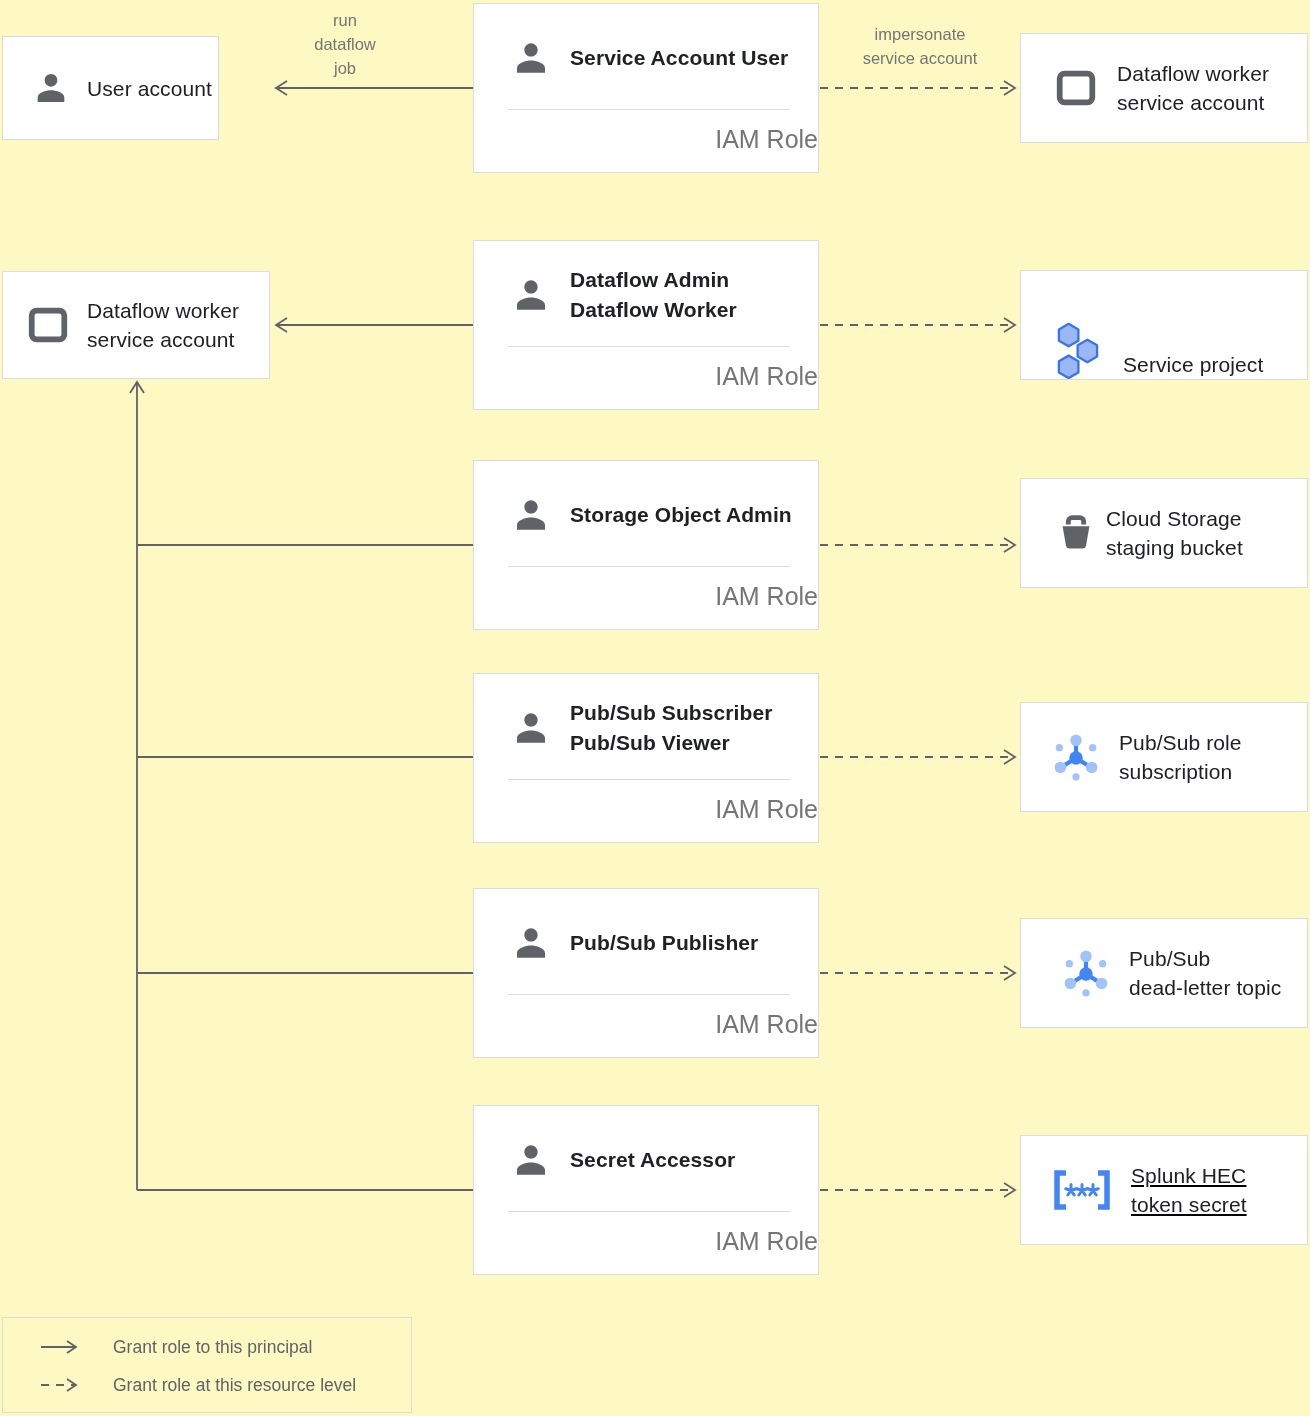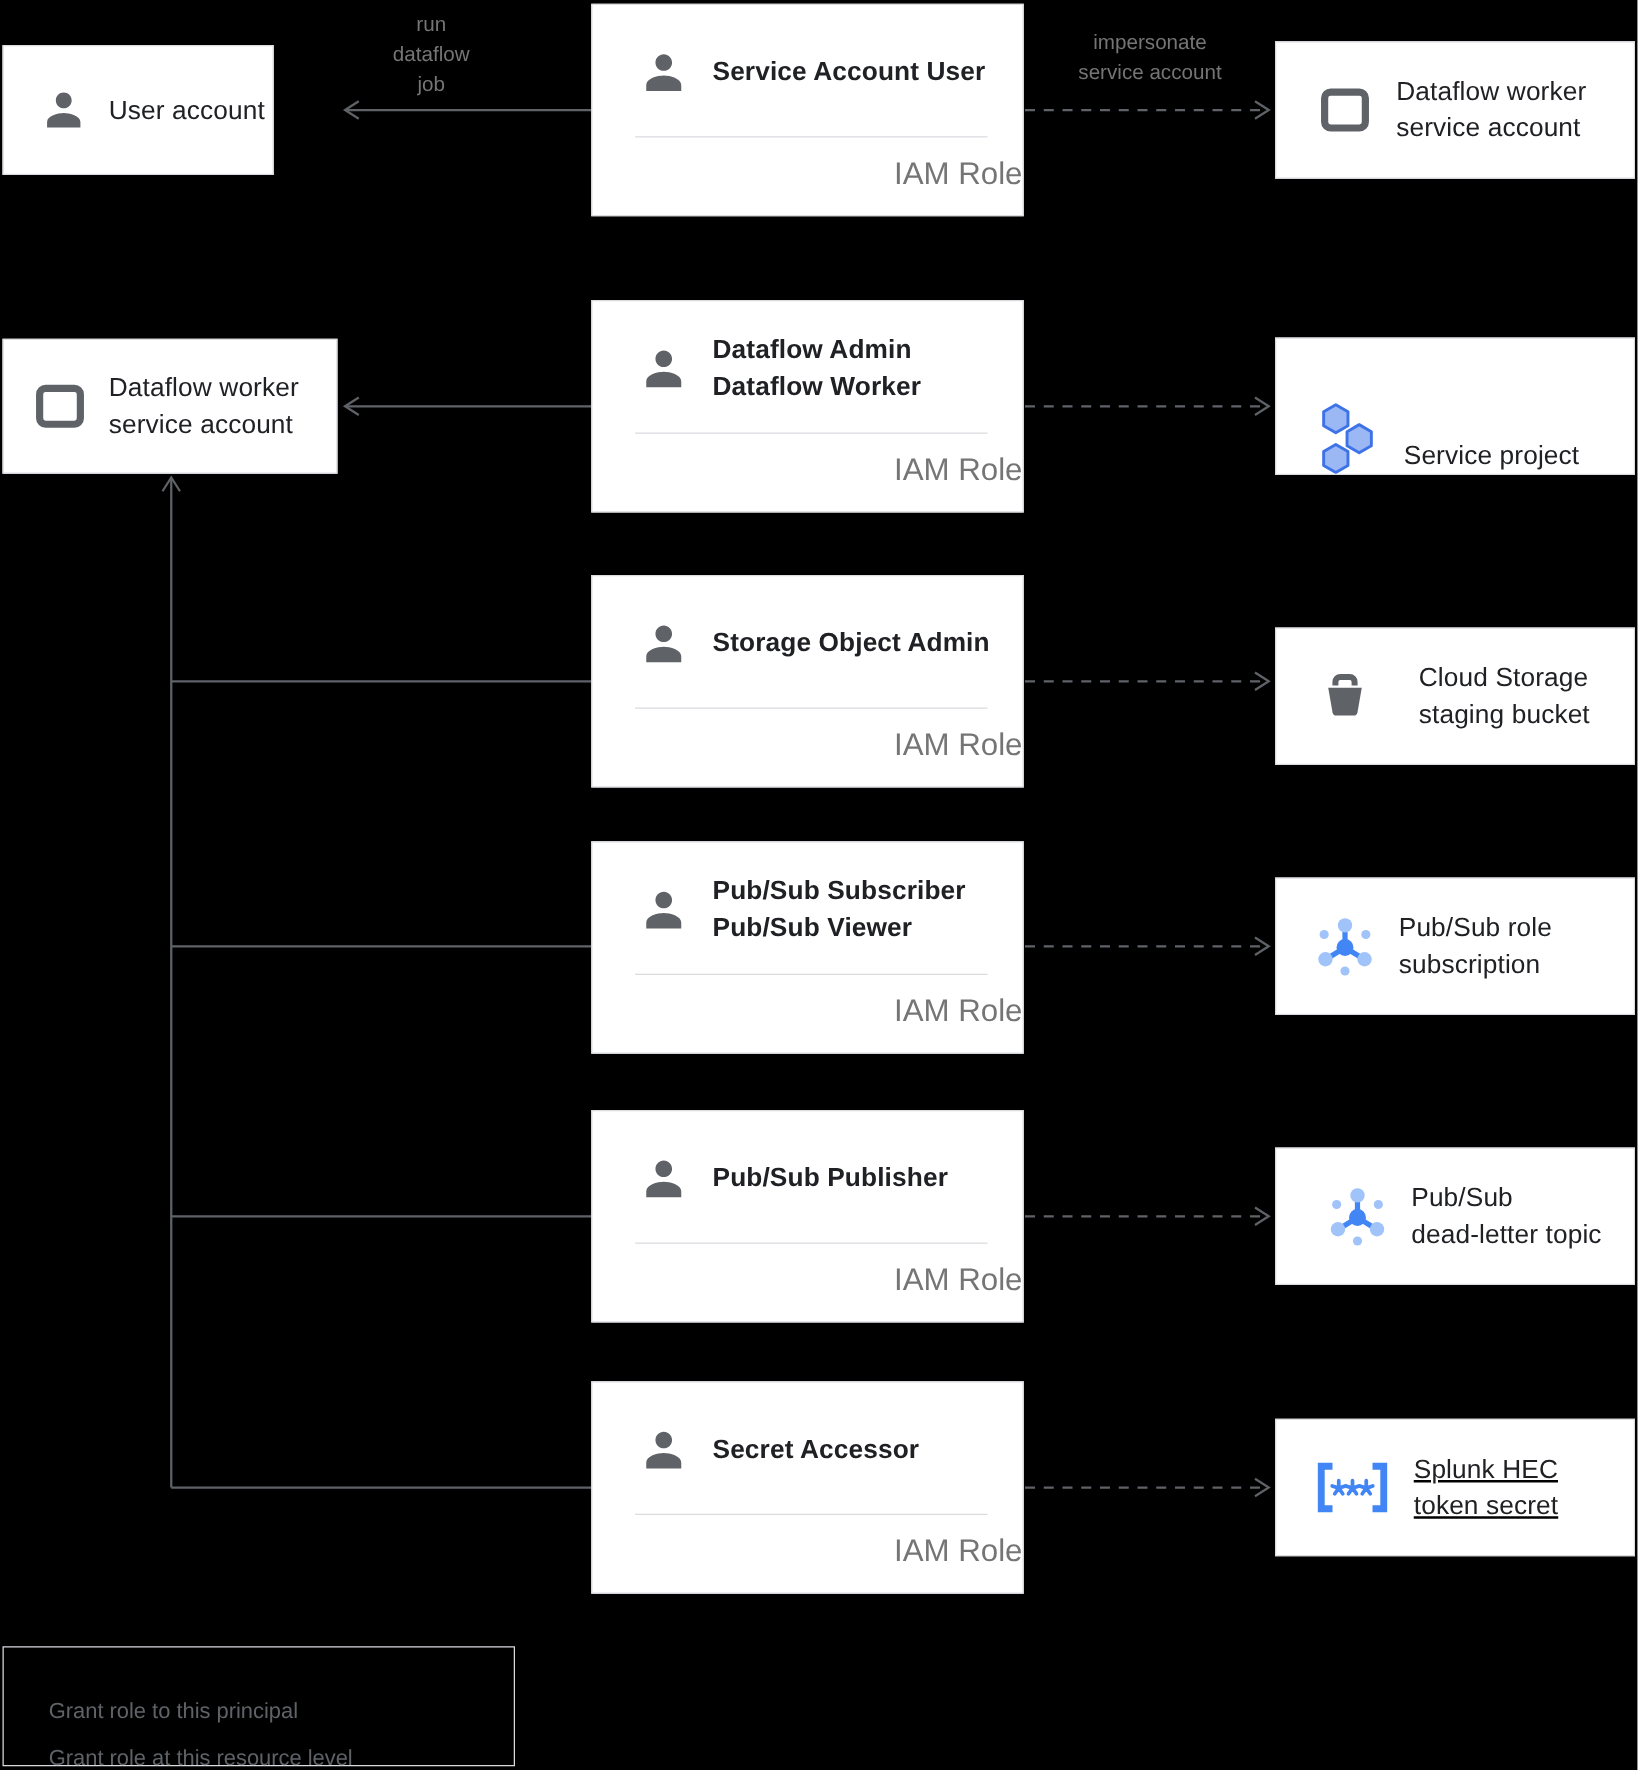--- a/index.html
+++ b/index.html
@@ -1,17 +1,17 @@
 <!DOCTYPE html>
 <html><head>
 <meta charset="utf-8">
 <style>
   html,body { margin:0; padding:0; background:#ffffff; }
   .stage {
-    position:relative; width:1310px; height:1416px; background:#000000;
+    position:relative; width:1310px; height:1416px; background:#fef9c3;
     font-family:"Liberation Sans", sans-serif; overflow:hidden;
   }
   .box {
     position:absolute; background:#fff; border:1px solid #dadce0; box-sizing:border-box;
   }
   .overlay { position:absolute; left:0; top:0; pointer-events:none; }
 
   
   .node { display:flex; align-items:center; }
   .node .txt { color:#202124; font-size:21px; line-height:29px; letter-spacing:0.1px; }
@@ -22,21 +22,21 @@
     display:flex; align-items:center; padding-left:36px; gap:18px; box-sizing:border-box;
   }
   .iam-title { color:#202124; font-size:21px; line-height:30px; letter-spacing:0.1px;font-weight:bold; }
   .iam-divider { position:absolute; left:34px; right:28px; top:105px; border-top:1px solid #dadce0; }
   .iam-sub { position:absolute; left:0; right:0; top:121px; text-align:right; color:#757575; font-size:25px; }
 
   .edge-label { position:absolute; text-align:center; color:#757575; font-size:16.5px; line-height:24px; }
 
   
   .legend { position:absolute; left:2px; top:1317px; width:410px; height:96px; border:1px solid #dadce0; box-sizing:border-box; padding-top:10px; }
-  .legend-row { display:flex; align-items:flex-start; height:38px; padding-left:36px; gap:30px;flex-direction:column; }
+  .legend-row { display:flex; align-items:center; height:38px; padding-left:36px; gap:30px; }
   .legend-row .txt { color:#5f6368; font-size:17.5px; }
 </style>
 </head>
 <body>
 
 <div class="stage">
 
   <svg class="overlay" width="1310" height="1416" viewBox="0 0 1310 1416">
     <g stroke="#5f6368" stroke-width="1.8" fill="none">
 
@@ -194,21 +194,21 @@
         <polygon points="16,3 26.4,9 26.4,21 16,27 5.6,21 5.6,9"></polygon>
         <polygon points="36,20 46.4,26 46.4,38 36,44 25.6,38 25.6,26"></polygon>
         <polygon points="16,37 26.4,43 26.4,55 16,61 5.6,55 5.6,43"></polygon>
       </g>
     </svg>
     <div class="txt">
       <div>Service project</div>
     </div>
   </div>
 
-  <div class="box node" style="left:1020px; top:502px; width:288px; height:110px; padding-left:32px; gap:36px;">
+  <div class="box node" style="left:1020px; top:478px; width:288px; height:110px; padding-left:32px; gap:7px;">
     <svg width="46" height="46" viewBox="0 0 48 48">
       <path d="M16,15 V12 a4,4 0 0 1 4,-4 h8 a4,4 0 0 1 4,4 v3" fill="none" stroke="#5f6368" stroke-width="5"></path>
       <path d="M10,17 h28 l-3.6,20.5 a3.2,3.2 0 0 1 -3.1,2.6 H16.7 a3.2,3.2 0 0 1 -3.1,-2.6 z" fill="#5f6368"></path>
     </svg>
     <div class="txt">
       <div>Cloud Storage</div>
       <div>staging bucket</div>
     </div>
   </div>
 

